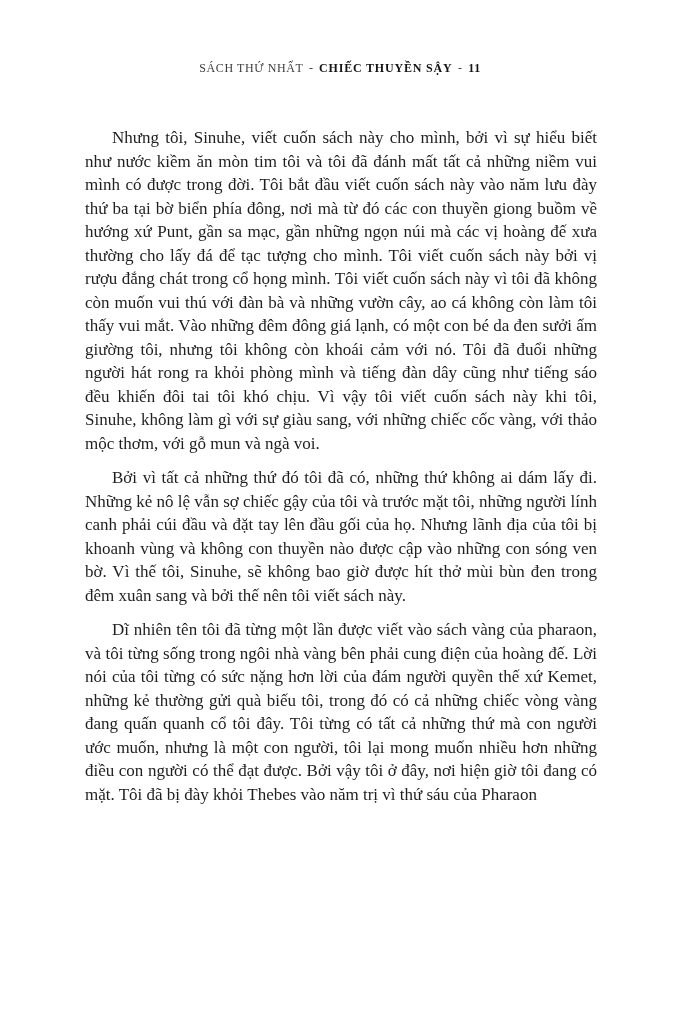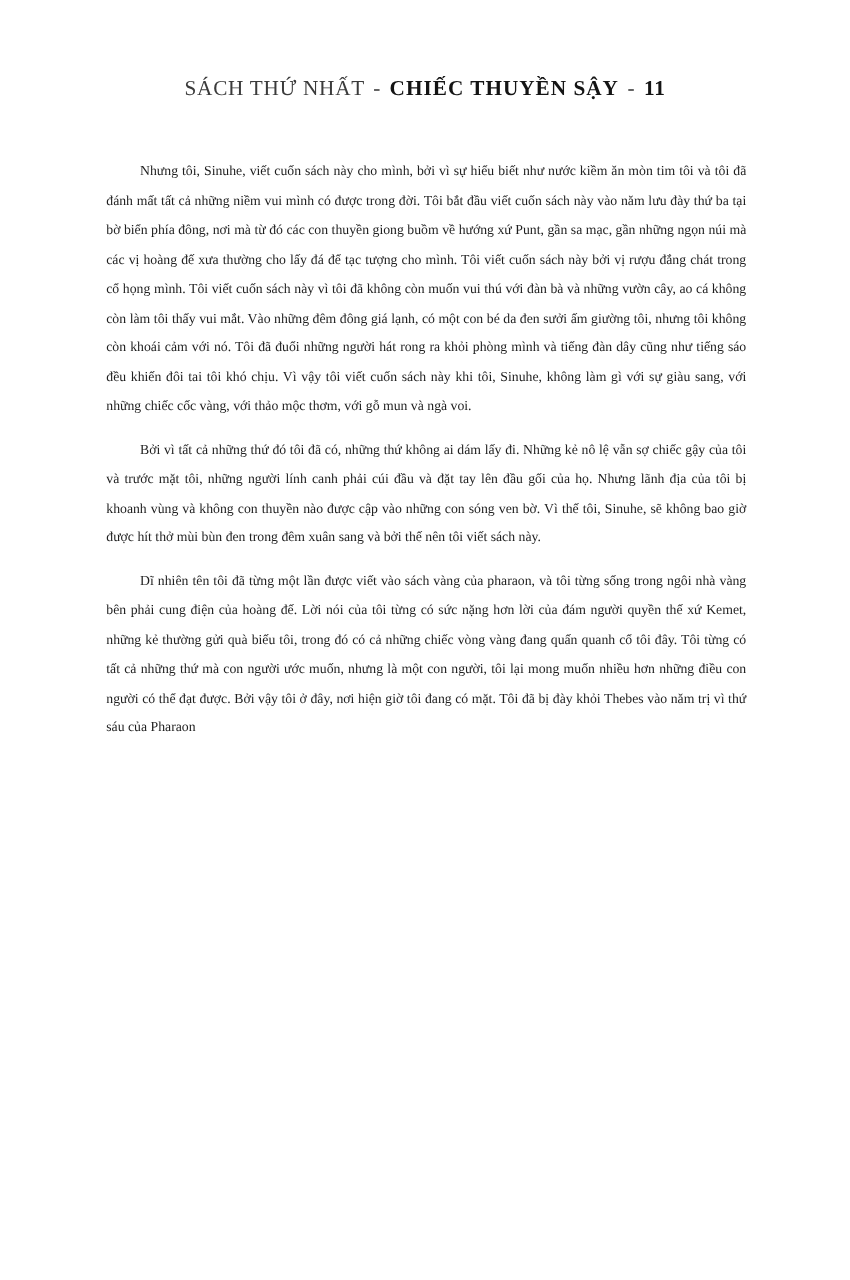--- a/index.html
+++ b/index.html
@@ -16,21 +16,21 @@
     color: #1e1e1e;
     box-sizing: border-box;
     overflow: hidden;
   }
   .running-header {
     position: absolute;
     top: 61px;
     left: 0;
     right: 0;
     text-align: center;
-    font-size: 17px;
+    font-size: 12px;
     letter-spacing: 0.6px;
     color: #2a2a2a;
     white-space: nowrap;
   }
   .hdr-section {
     font-weight: normal;
     color: #3b3b3b;
   }
   .hdr-sep {
     color: #3b3b3b;
@@ -46,21 +46,21 @@
     color: #141414;
   }
   .content {
     position: absolute;
     top: 126px;
     left: 85px;
     width: 512px;
   }
   .content p {
     margin: 0 0 11px 0;
-    font-size: 11px;
+    font-size: 17px;
     line-height: 23.5px;
     text-align: justify;
     text-indent: 27px;
     color: #1e1e1e;
   }
 </style>
 </head>
 <body>
 
 <div class="page">

